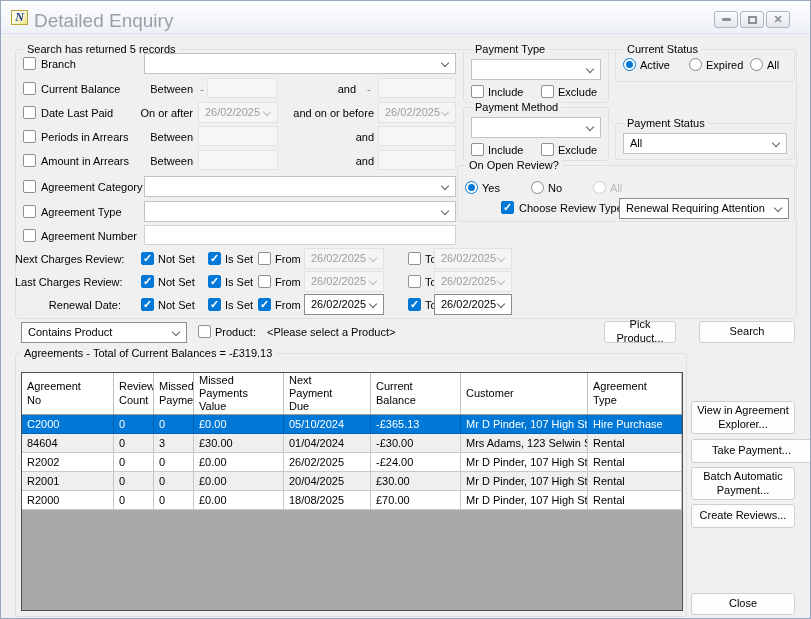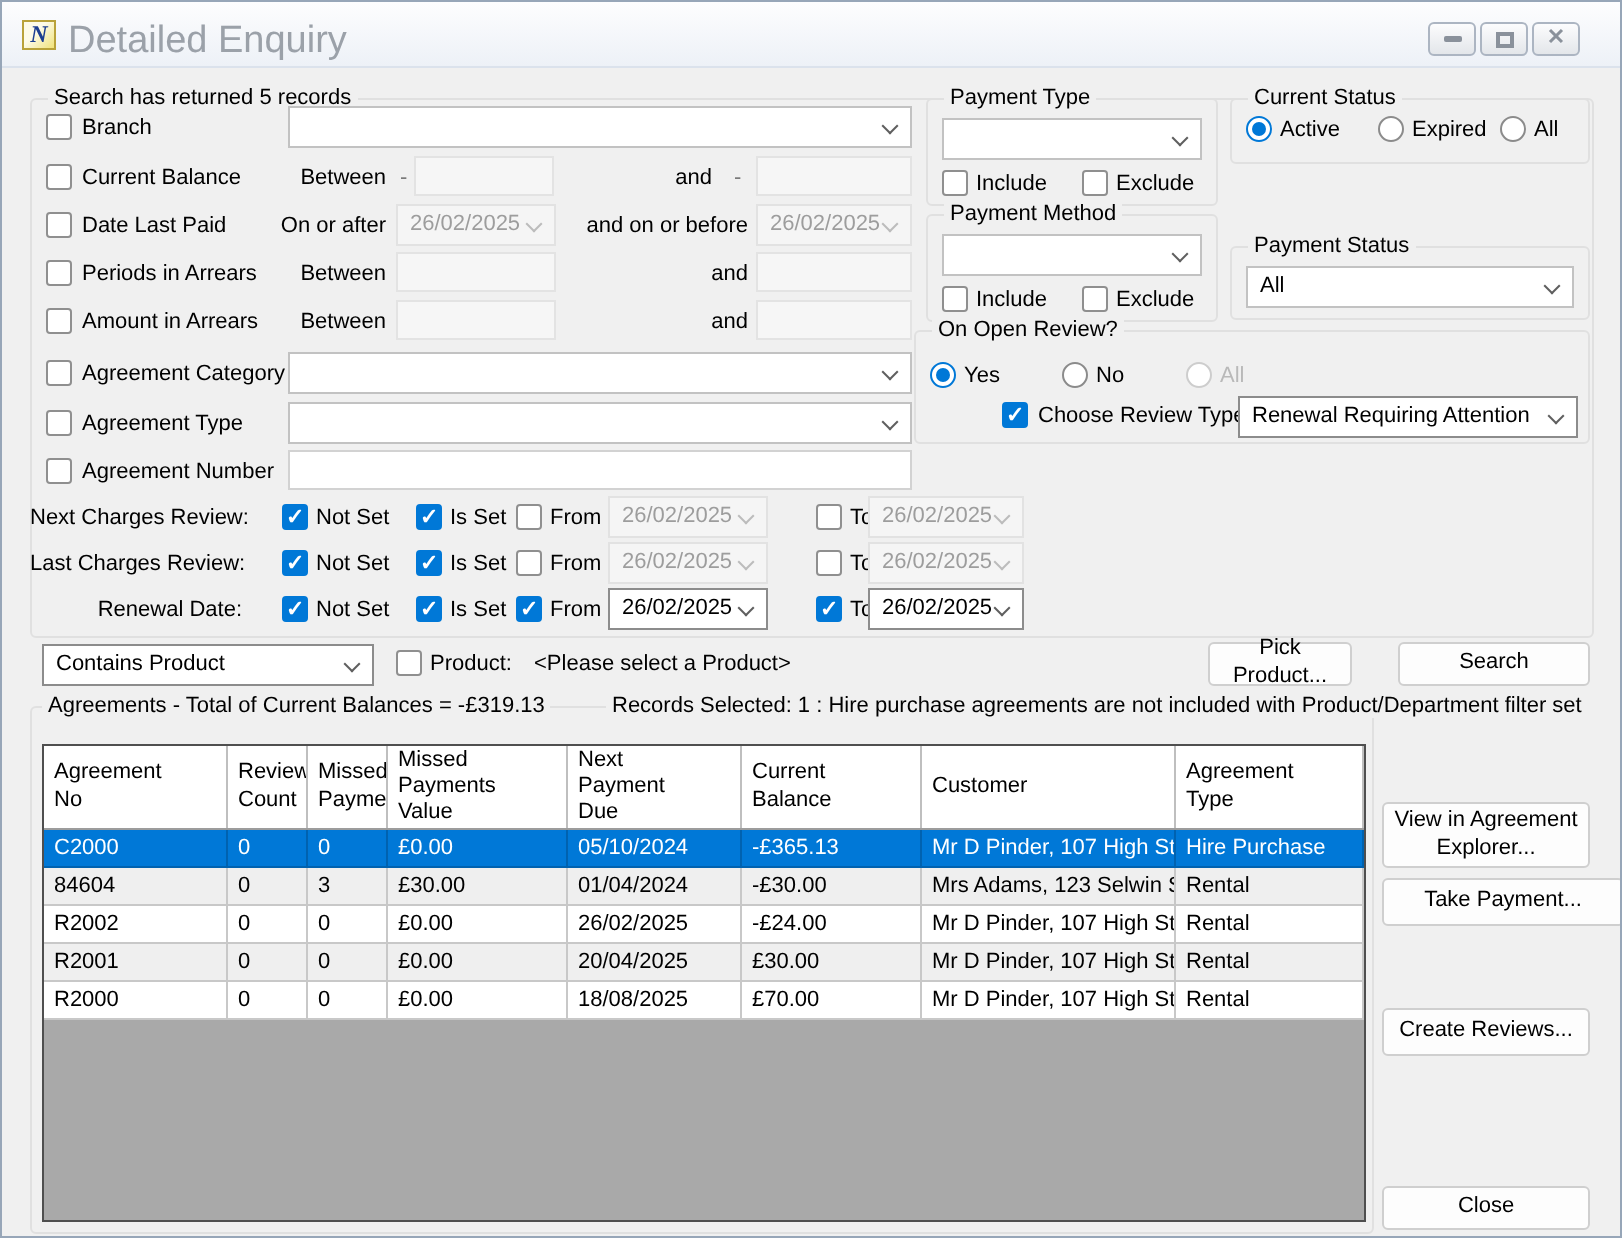--- a/index.html
+++ b/index.html
@@ -218,21 +218,20 @@
 
   <div class="combo strong" style="left:20px; top:321px; width:166px;"><span>Contains Product</span><span class="chev"></span></div>
   <div class="cb" style="left:197px; top:324px;"></div>
   <div class="lbl" style="left:214px; top:325px;">Product:</div>
   <div class="lbl" style="left:266px; top:325px;">&lt;Please select a Product&gt;</div>
   <div class="btn" style="left:603px; top:320px; width:72px; height:22px;">Pick Product...</div>
   <div class="btn" style="left:698px; top:320px; width:96px; height:22px;">Search</div>
 
   <div class="groupbox" style="left:14px; top:352px; width:672px; height:264px;"></div>
   <div class="lbl" style="left:20px; top:346px; background:#f0f0f0; padding:0 3px;">Agreements - Total of Current Balances = -£319.13</div>
-  <div class="lbl" style="left:302px; top:346px; background:#f0f0f0; padding:0 3px;">Records Selected: 1 : Hire purchase agreements are not included with Product/Department filter set</div>
 
   <div class="grid">
     <div class="grow ghead">
       <div class="gh c1">Agreement
 No</div>
       <div class="gh c2">Review
 Count</div>
       <div class="gh c3">Missed
 Paymen</div>
       <div class="gh c4">Missed
@@ -294,16 +293,17 @@
       <div class="gc c4">£0.00</div>
       <div class="gc c5">18/08/2025</div>
       <div class="gc c6">£70.00</div>
       <div class="gc c7">Mr D Pinder, 107 High Str...</div>
       <div class="gc c8">Rental</div>
     </div>
   </div>
 
   <div class="btn" style="left:690px; top:400px; width:104px; height:33px;">View in Agreement Explorer...</div>
   <div class="btn" style="left:690px; top:438px; width:121px; height:24px;">Take Payment...</div>
+  <div class="btn" style="left:690px; top:466px; width:104px; height:33px;">Batch Automatic Payment...</div>
   <div class="btn" style="left:690px; top:503px; width:104px; height:24px;">Create Reviews...</div>
   <div class="btn" style="left:690px; top:592px; width:104px; height:22px;">Close</div>
 
 </div>
 
 </body></html>

